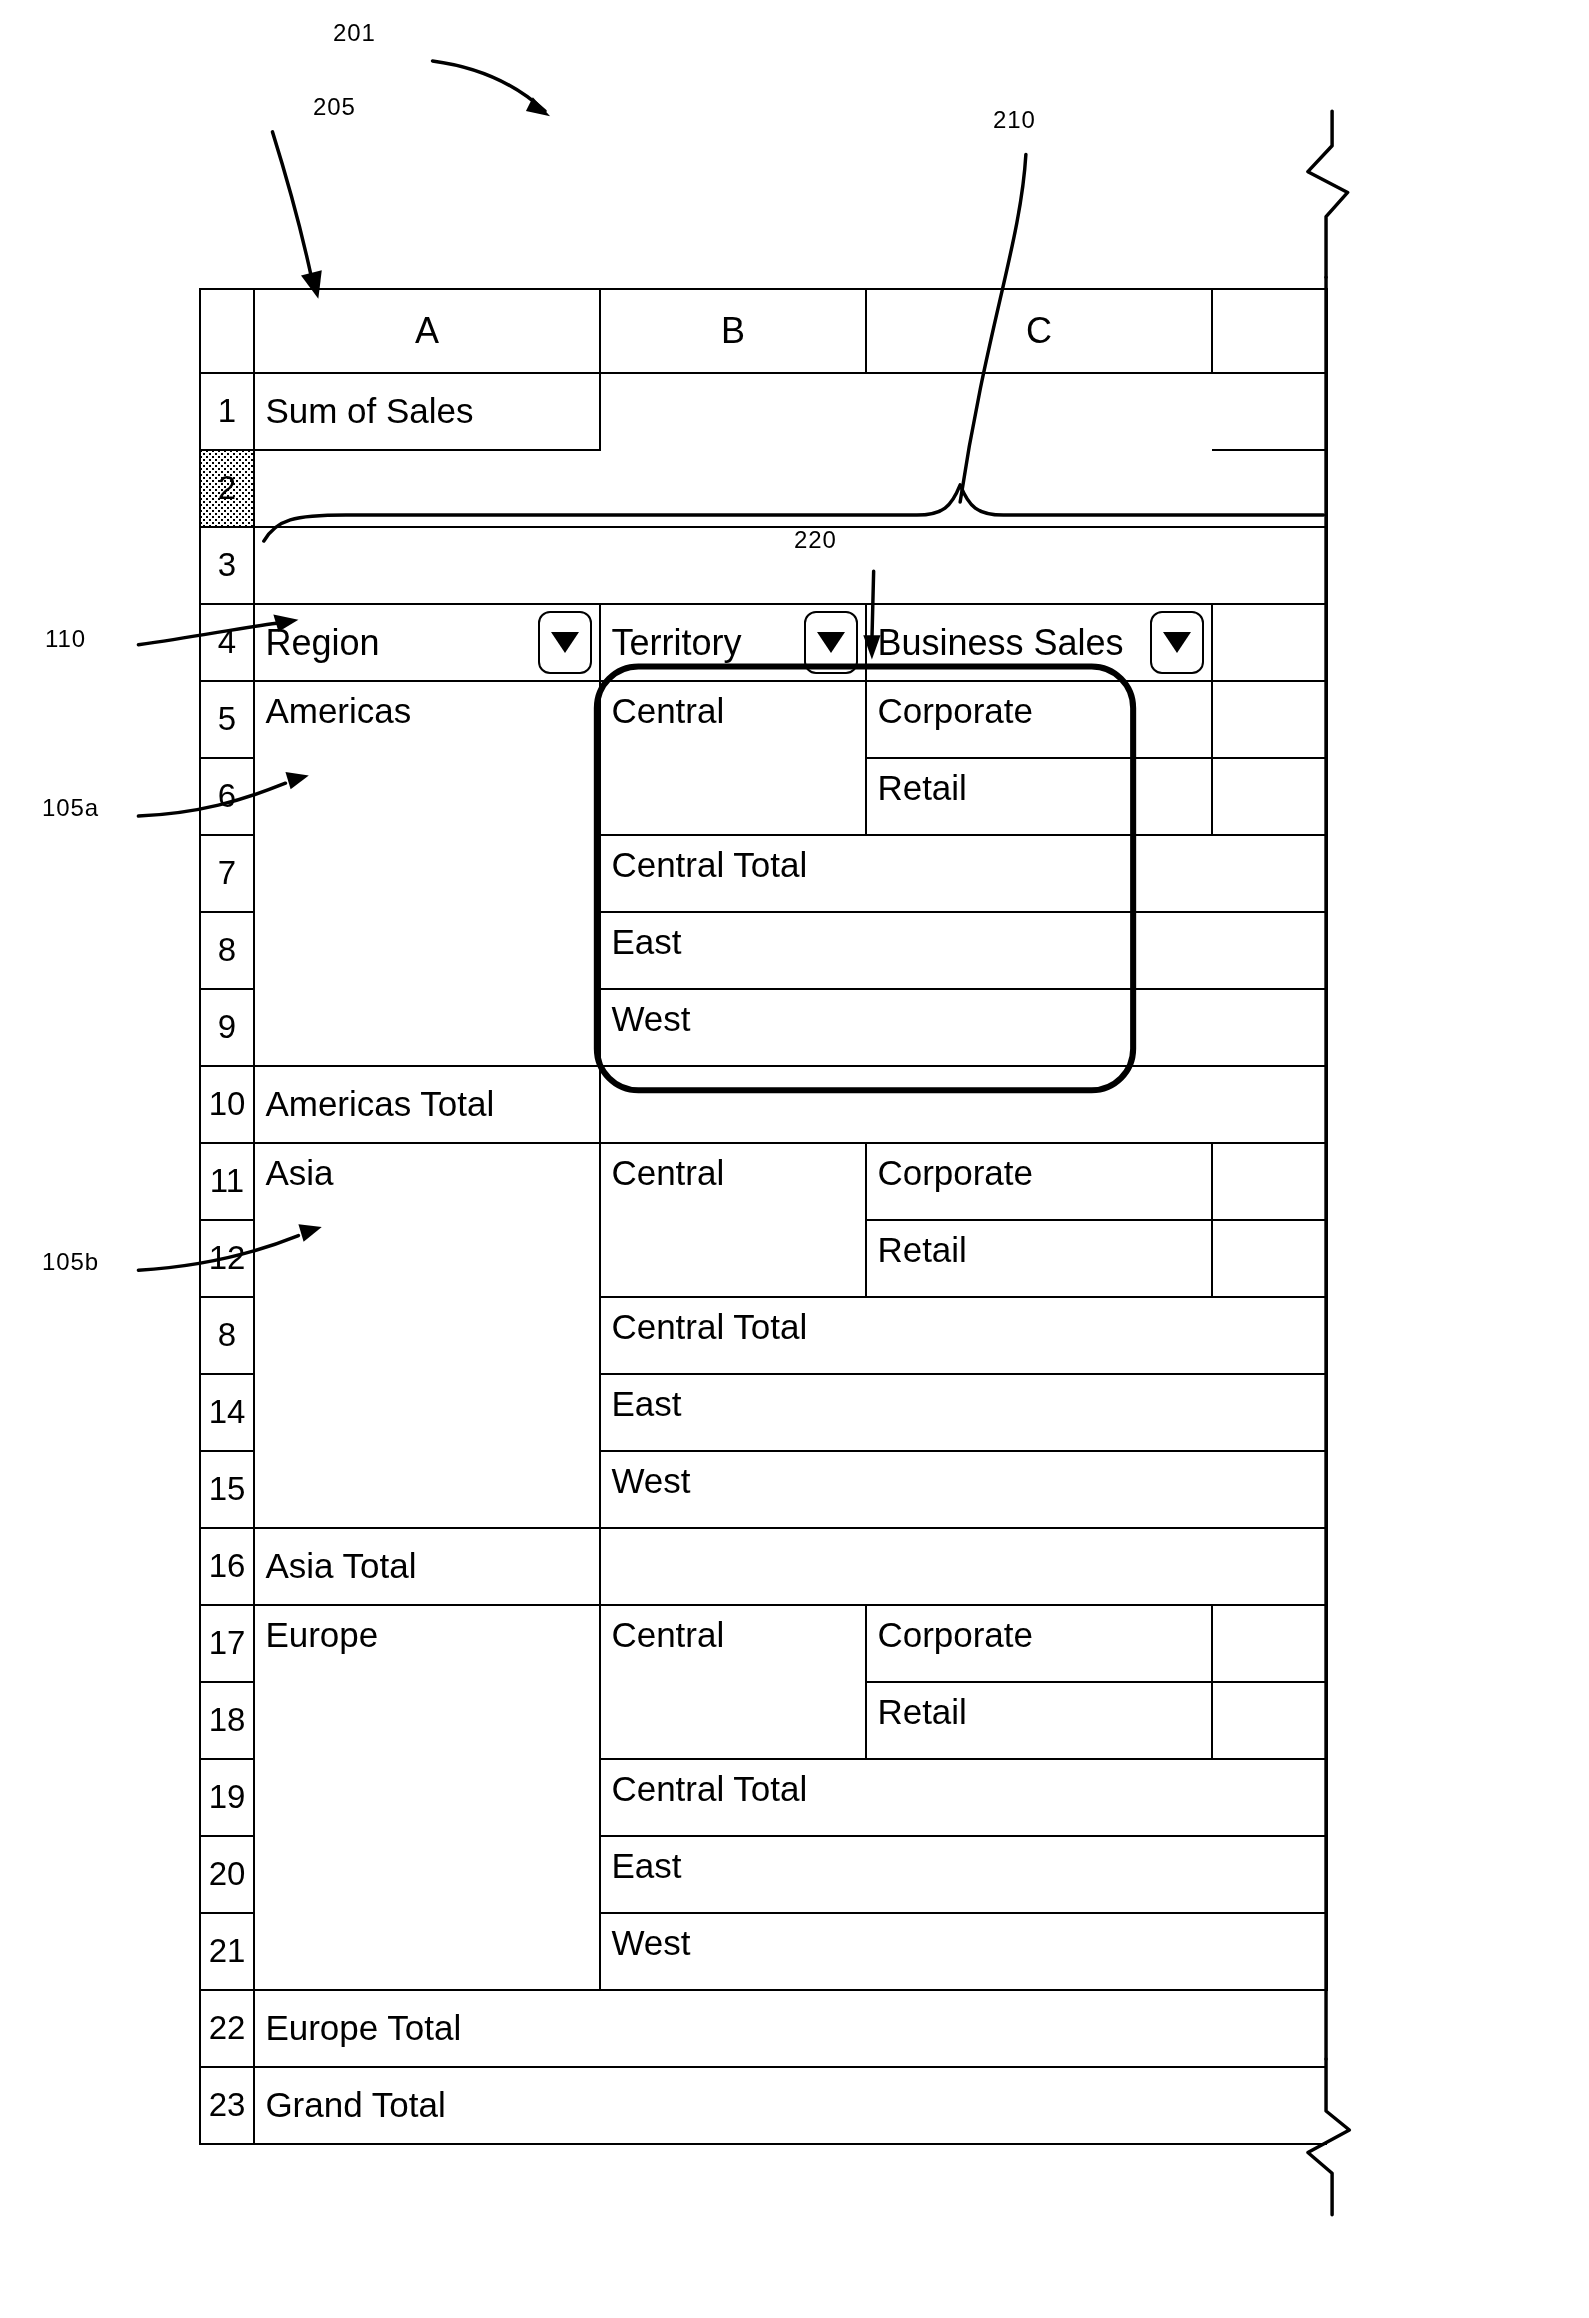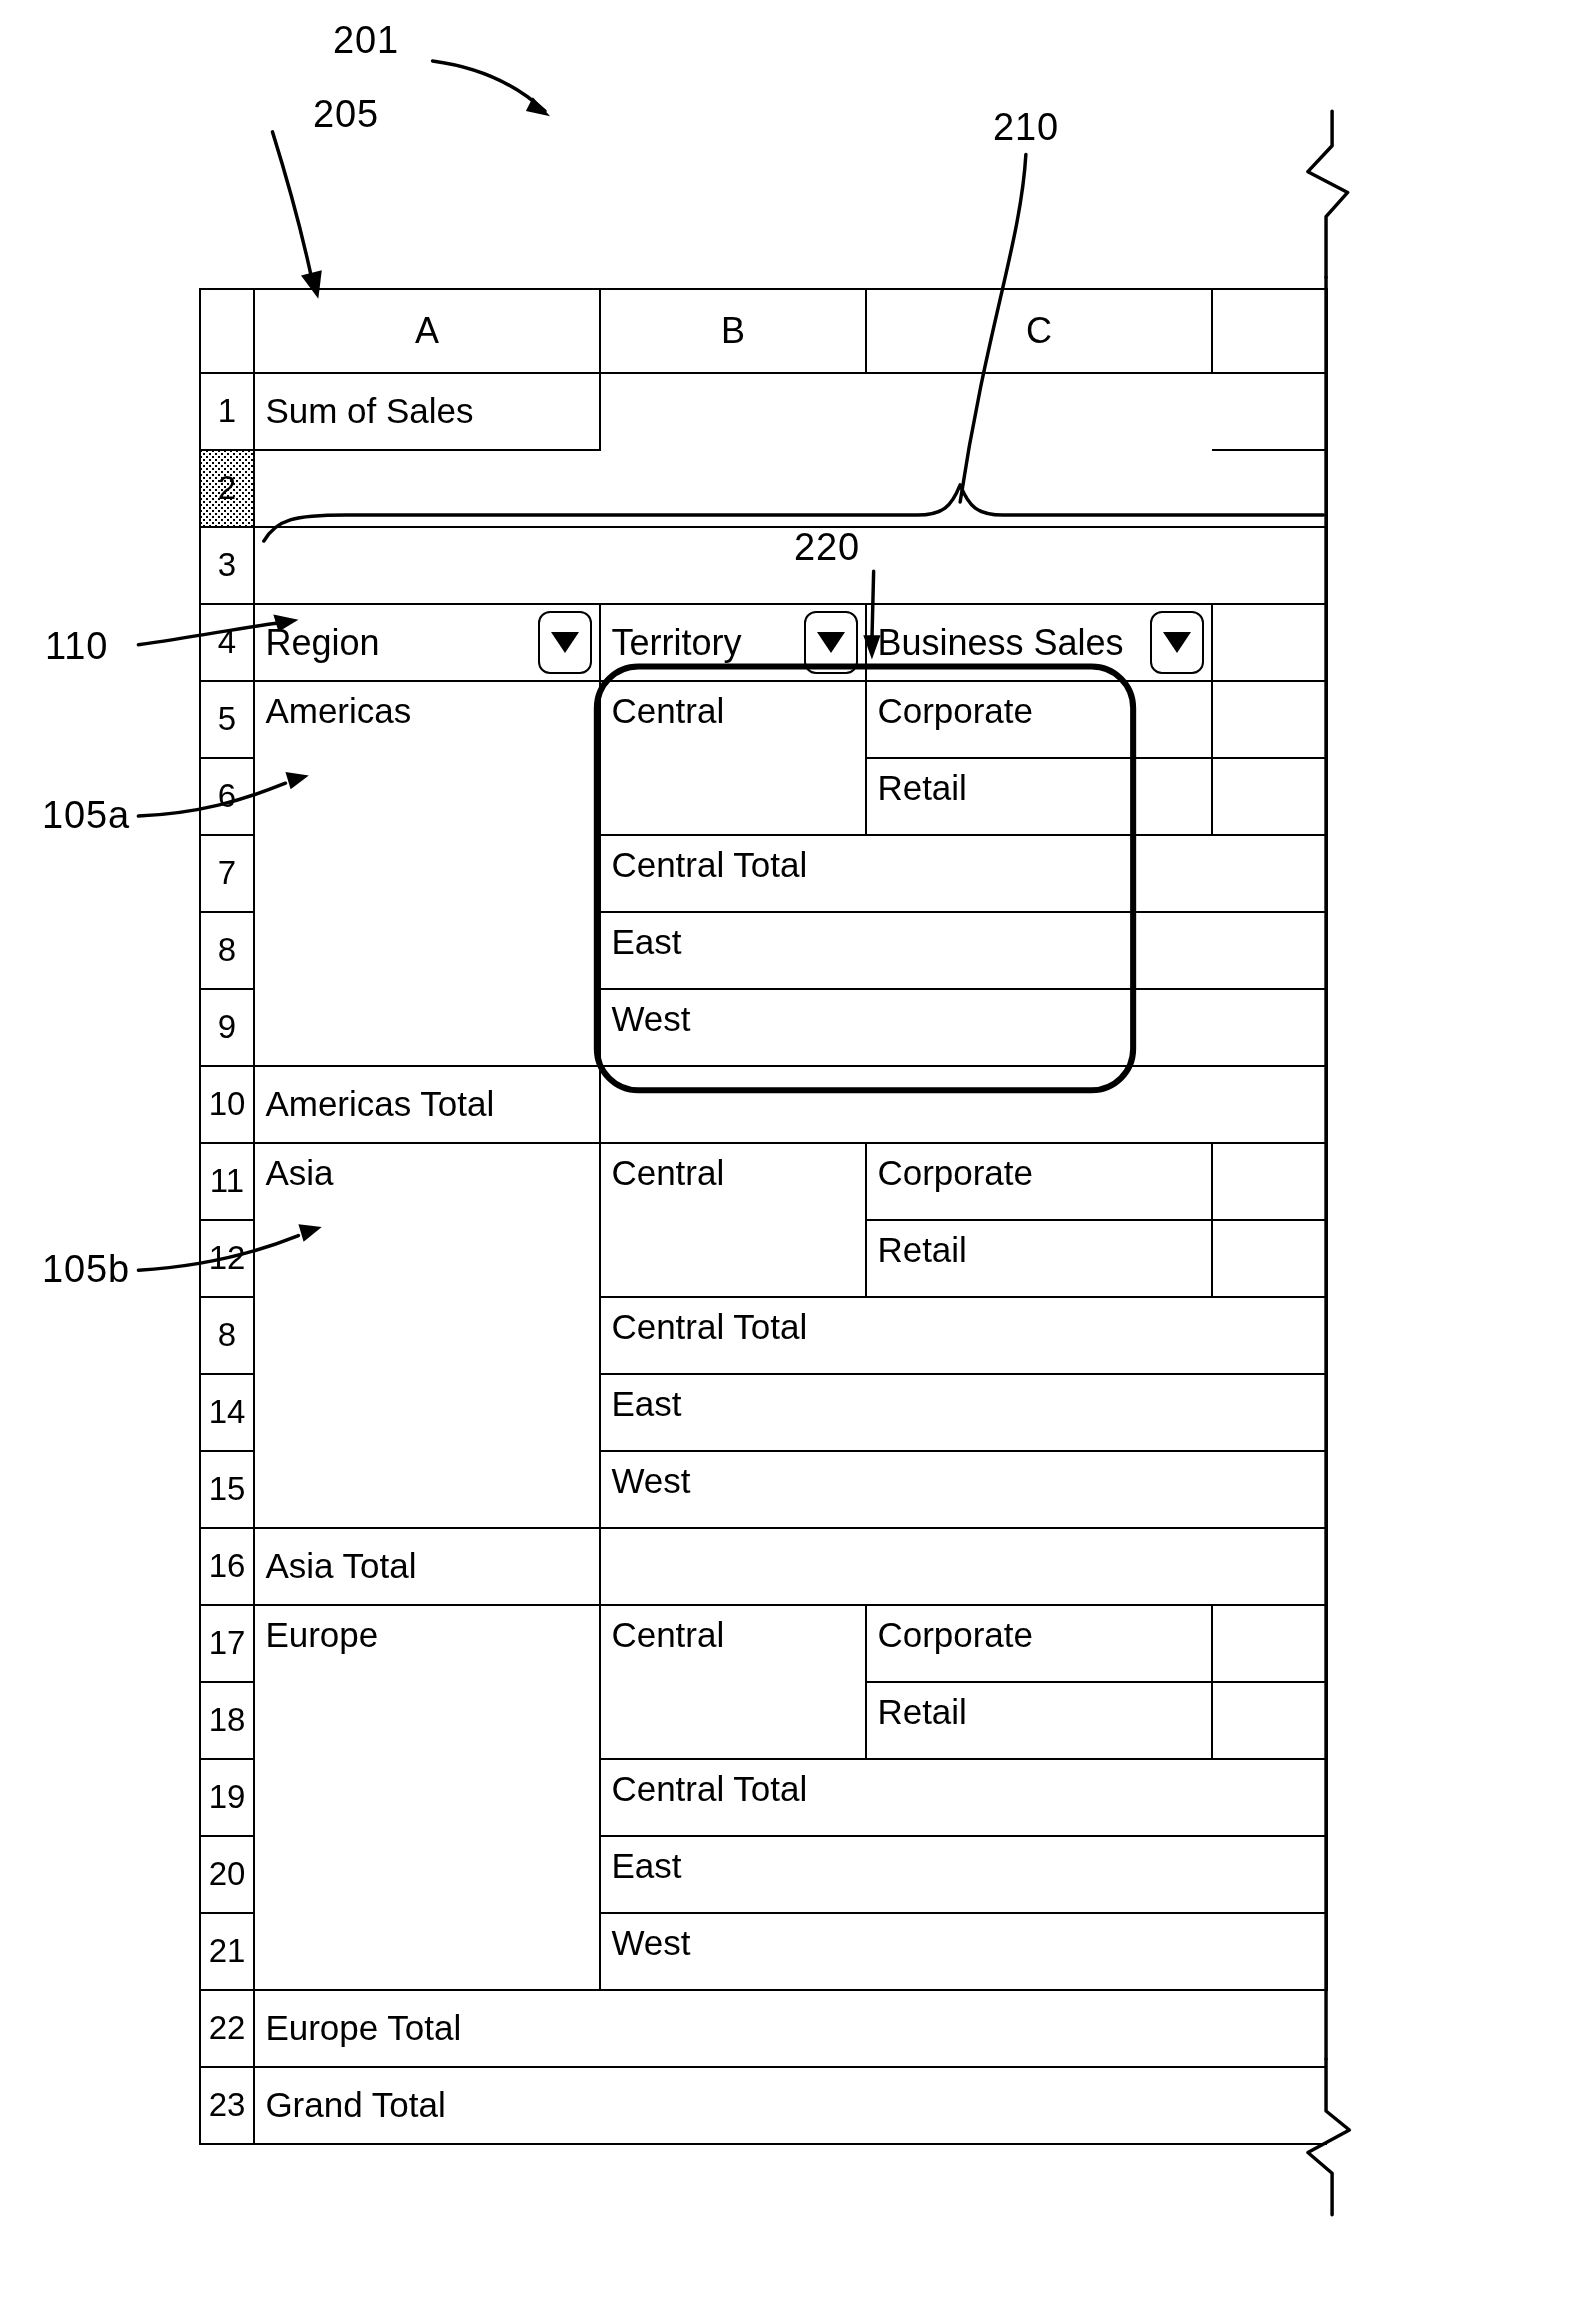--- a/index.html
+++ b/index.html
@@ -1,21 +1,21 @@
 <!DOCTYPE html>
 <html style="font-size:14px"><head>
 <meta charset="utf-8">
 <style>
   html,body{margin:0;padding:0;background:#fff;}
   body{width:1589px;height:2319px;position:relative;
        font-family:"Liberation Sans","DejaVu Sans",sans-serif;color:#000;}
   .fig{position:absolute;left:0;top:0;width:1589px;height:2319px;}
 
   
-  .ref{position:absolute;font-size:38px;letter-spacing:0.9px;color:#000;white-space:nowrap;}
+  .ref{position:absolute;font-size:24px;letter-spacing:0.9px;color:#000;white-space:nowrap;}
 
   
   #grid{position:absolute;left:199px;top:288px;width:1127px;}
   .gridtable{border-collapse:collapse;table-layout:fixed;width:1127px;}
   .gridtable td{border:2.6px solid #000;padding:0;vertical-align:top;height:75px;
                 font-size:35px;line-height:1.1;}
   .gridtable td.rowhdr{width:54px;text-align:center;vertical-align:middle;
                        font-size:33px;padding:0;}
   .gridtable td.colhdr{text-align:center;vertical-align:middle;font-size:36px;height:82px;}
   .cell-txt{padding:10.4px 0 0 10.4px;display:block;}

